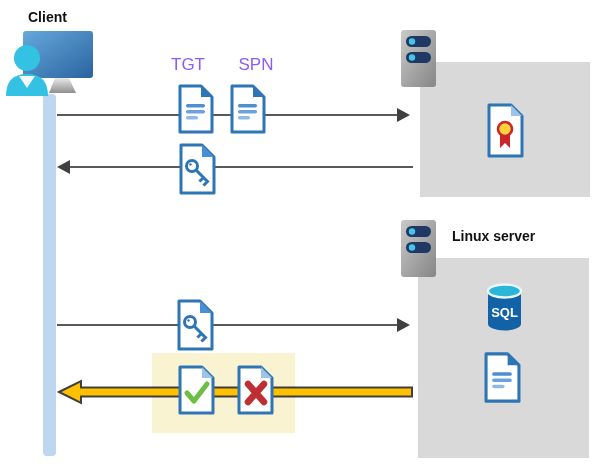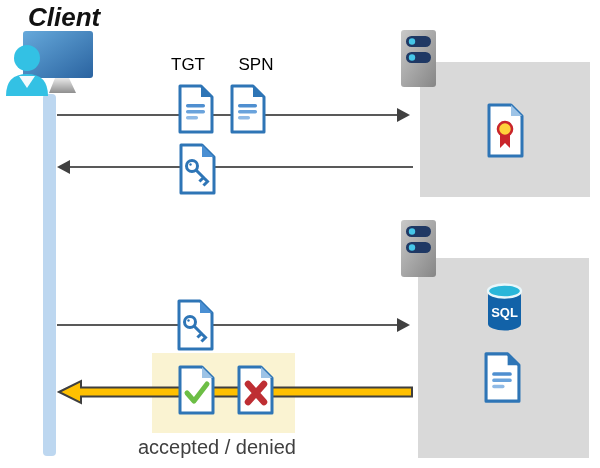--- a/index.html
+++ b/index.html
@@ -1,22 +1,22 @@
 <!DOCTYPE html>
 <html><head>
 <meta charset="utf-8">
 <style>
   html,body{margin:0;padding:0;background:#fff;}
   #stage{
     position:relative;width:600px;height:468px;background:#fff;overflow:hidden;
     font-family:"Liberation Sans", sans-serif;
   }
   .abs{position:absolute;}
-  .heading{font-weight:bold;color:#111;font-size:26px;line-height:24px;font-style:italic;}
-  .small-label{color:#000000;font-size:17px;text-align:center;}
+  .heading{font-weight:bold;color:#111;font-size:14px;line-height:24px;}
+  .small-label{color:#8b5cf6;font-size:17px;text-align:center;}
   .cap-label{color:#3f3f3f;font-size:20px;}
   .gray-box{background:#d9d9d9;}
   #lifeline{left:43px;top:94px;width:13px;height:362px;background:#bdd7f0;border-radius:4px;}
   #dc-box{left:420px;top:62px;width:170px;height:135px;}
   #ls-box{left:418px;top:258px;width:171px;height:200px;}
   #client-label{left:28px;top:5px;}
   #dc-label{left:450px;top:8px;width:148px;}
   #ls-label{left:452px;top:224px;width:140px;}
   #tgt-label{left:168px;top:55px;width:40px;}
   #spn-label{left:236px;top:55px;width:40px;}
@@ -103,20 +103,21 @@
     <rect x="6" y="23" width="25" height="11" rx="5.5" fill="#1f3864"></rect>
     <circle cx="12" cy="28.5" r="3.2" fill="#45c6e8"></circle>
   </svg>
   <svg class="abs" id="cert-doc" width="37" height="55" viewBox="0 0 37 55">
     <path d="M2 2 H24 L35 13 V53 H2 Z" fill="#fff" stroke="#2e75b6" stroke-width="3" stroke-linejoin="round"></path>
     <path d="M24 2 V13 H35 Z" fill="#9dc3e6"></path>
     <path d="M13 30 L13 45 L18 40 L23 45 L23 30 Z" fill="#c9252b"></path>
     <circle cx="18" cy="26" r="7" fill="#ffd23b" stroke="#c9252b" stroke-width="2.6"></circle>
   </svg>
 
+  <div class="abs heading" id="ls-label">Linux server</div>
   <svg class="abs" id="ls-server-icon" width="37" height="59" viewBox="0 0 37 59">
     <rect x="1" y="1" width="35" height="57" rx="3" fill="url(#srvGrad)"></rect>
     <rect x="6" y="7" width="25" height="11" rx="5.5" fill="#1f3864"></rect>
     <circle cx="12" cy="12.5" r="3.2" fill="#45c6e8"></circle>
     <rect x="6" y="23" width="25" height="11" rx="5.5" fill="#1f3864"></rect>
     <circle cx="12" cy="28.5" r="3.2" fill="#45c6e8"></circle>
   </svg>
   <svg class="abs" id="sql-icon" width="37" height="49" viewBox="0 0 37 49">
     <path d="M2 8 v33 a16.5 6.5 0 0 0 33 0 v-33 z" fill="#1262a8"></path>
     <ellipse cx="18.5" cy="8" rx="16.5" ry="6.5" fill="#29b6d9" stroke="#e9f7fb" stroke-width="2.4"></ellipse>
@@ -167,15 +168,14 @@
     <path d="M2 2 H24 L35 13 V48 H2 Z" fill="#fff" stroke="#2e75b6" stroke-width="3" stroke-linejoin="round"></path>
     <path d="M24 2 V13 H35 Z" fill="#9dc3e6"></path>
     <path d="M9 28 L16 36 L29 19" fill="none" stroke="#6cbe45" stroke-width="5" stroke-linecap="round" stroke-linejoin="round"></path>
   </svg>
   <svg class="abs" id="x-doc" width="37" height="50" viewBox="0 0 37 50">
     <path d="M2 2 H24 L35 13 V48 H2 Z" fill="#fff" stroke="#2e75b6" stroke-width="3" stroke-linejoin="round"></path>
     <path d="M24 2 V13 H35 Z" fill="#9dc3e6"></path>
     <path d="M11 19 L27 37 M27 19 L11 37" fill="none" stroke="#be2e33" stroke-width="6.5" stroke-linecap="round"></path>
   </svg>
 
-  <div class="abs cap-label" id="result-label">accepted / denied</div>
 
 </div>
 
 </body></html>

